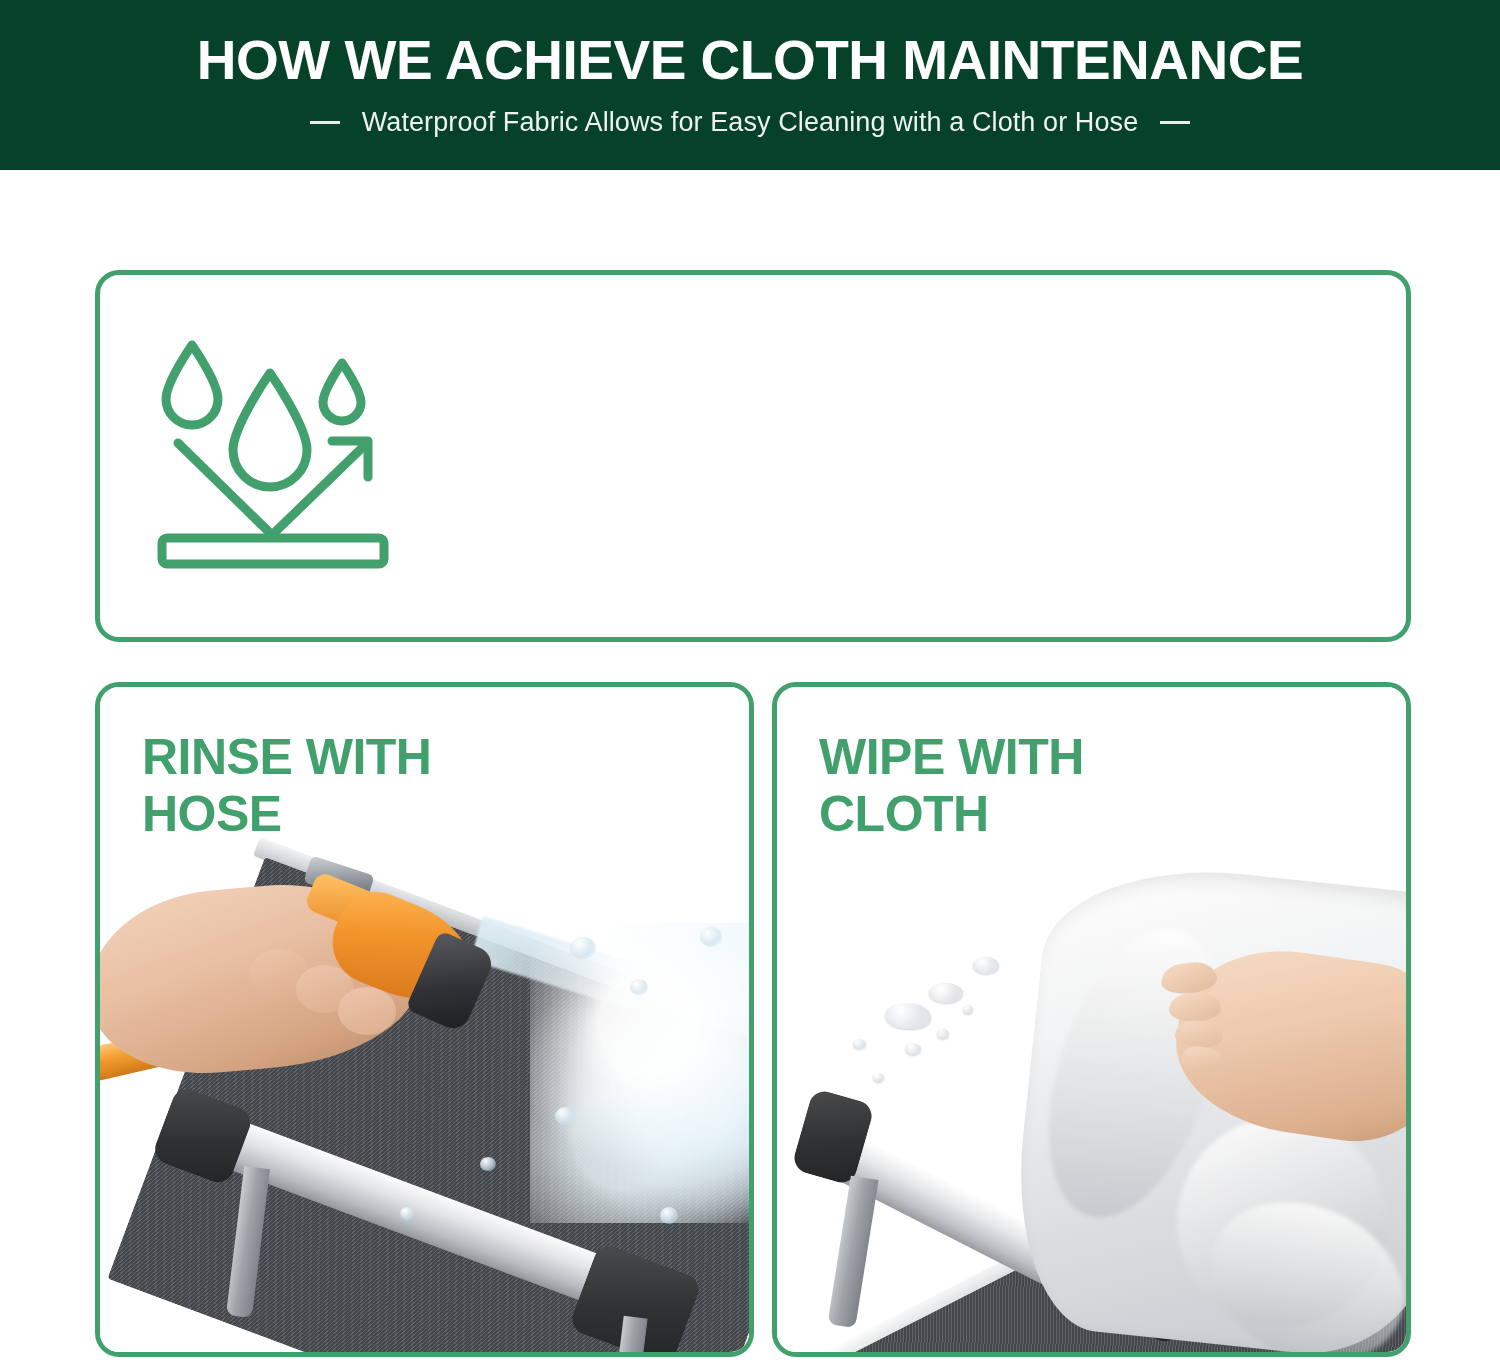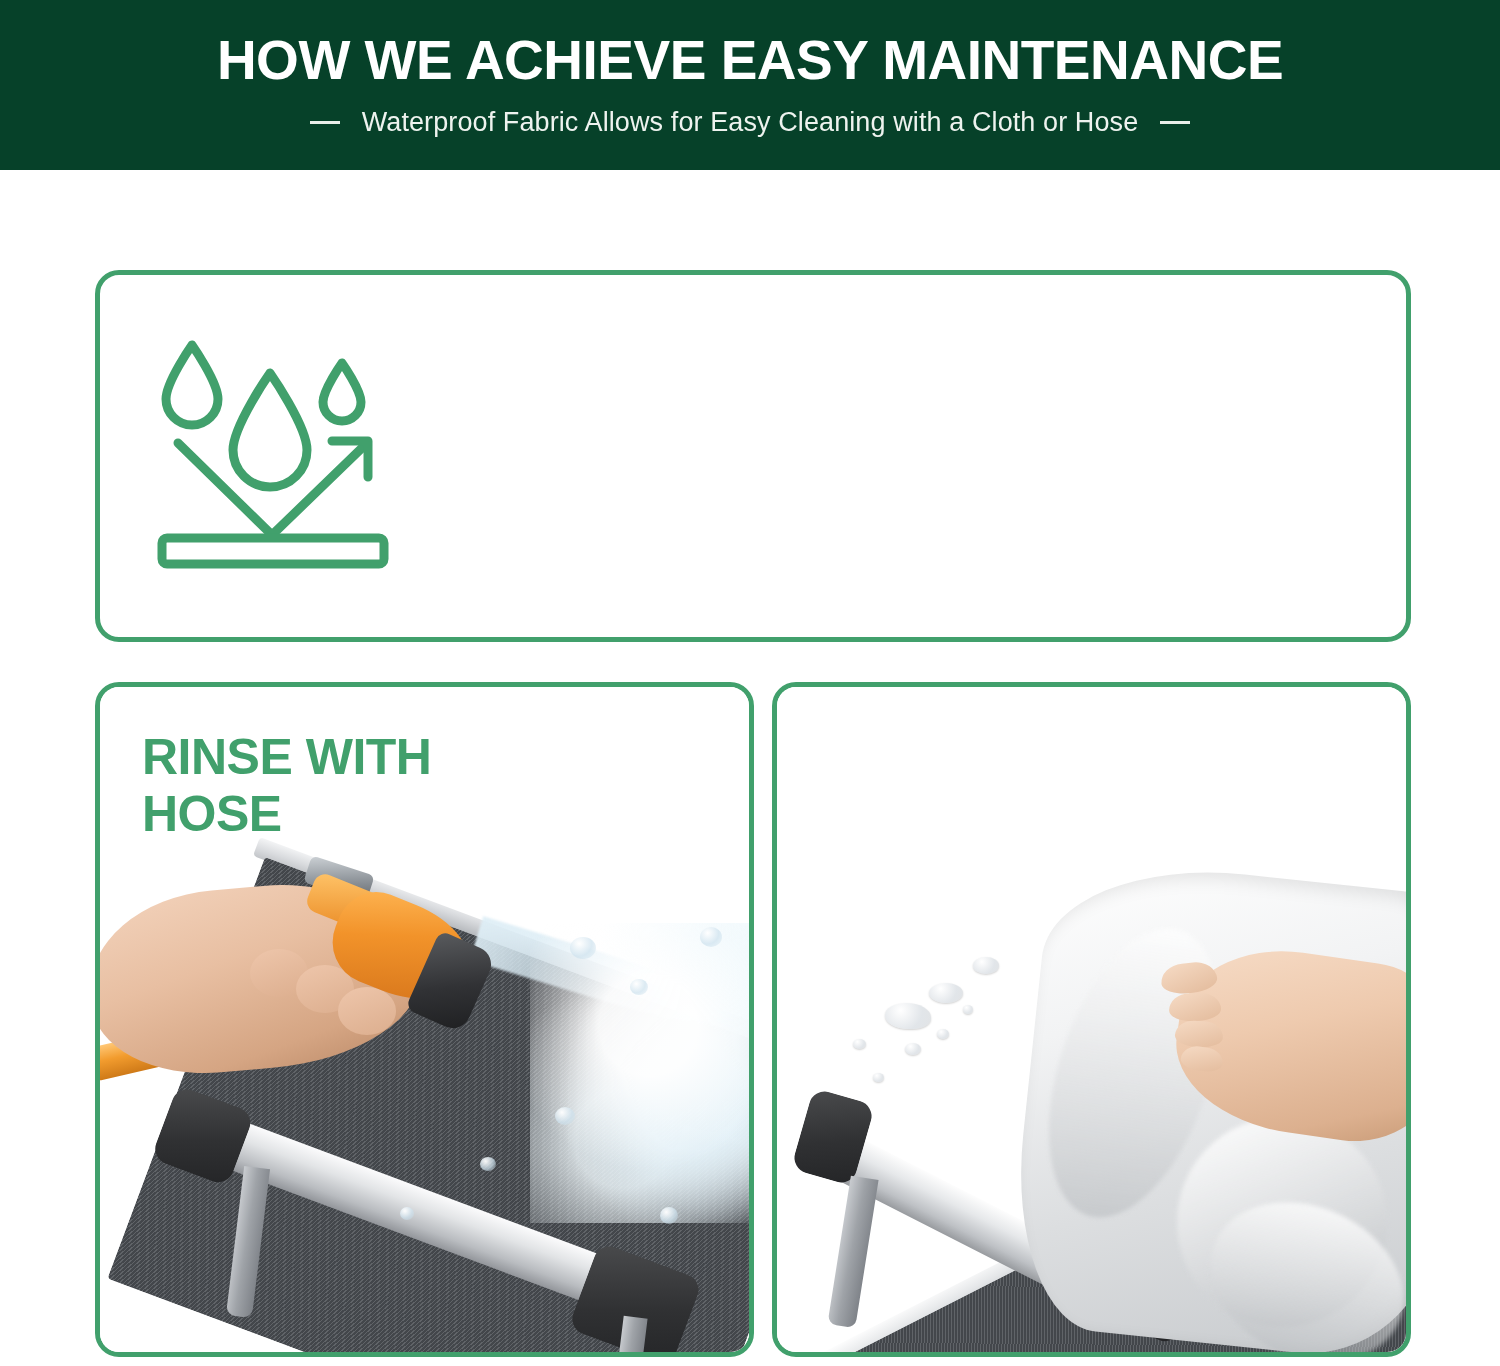--- a/index.html
+++ b/index.html
@@ -274,21 +274,21 @@
     border-radius:30% 18% 18% 30% / 42% 34% 34% 42%;
     transform:rotate(16deg);
   }
 </style>
 </head>
 <body>
 
 <div class="page">
 
   <div class="header">
-    <div class="header-title">HOW WE ACHIEVE EASY MAINTENANCE</div>
+    <div class="header-title">HOW WE ACHIEVE CLOTH MAINTENANCE</div>
     <div class="header-sub-row">
       <span class="header-dash"></span>
       <span class="header-subtitle">Waterproof Fabric Allows for Easy Cleaning with a Cloth or Hose</span>
       <span class="header-dash"></span>
     </div>
   </div>
 
   <div class="card" id="card-top">
     <div class="top-inner">
 
@@ -378,15 +378,17 @@
       <div class="cloth-fold" style="left:282px;top:236px;width:150px;height:300px;transform:rotate(18deg);"></div>
       <div class="cloth-fold" style="left:400px;top:430px;width:210px;height:210px;transform:rotate(-12deg);"></div>
       <div class="wipe-hand"></div>
       <div class="wipe-finger" style="left:384px;top:276px;width:56px;height:30px;transform:rotate(-6deg);"></div>
       <div class="wipe-finger" style="left:392px;top:306px;width:52px;height:28px;transform:rotate(-2deg);"></div>
       <div class="wipe-finger" style="left:398px;top:334px;width:48px;height:26px;transform:rotate(3deg);"></div>
       <div class="wipe-finger" style="left:404px;top:360px;width:42px;height:24px;transform:rotate(8deg);"></div>
       <div class="cloth-fold" style="left:430px;top:520px;width:200px;height:150px;transform:rotate(24deg);"></div>
     </div>
 
+    <div class="card-heading">WIPE WITH
+CLOTH</div>
   </div>
 
 </div>
 
 </body></html>

